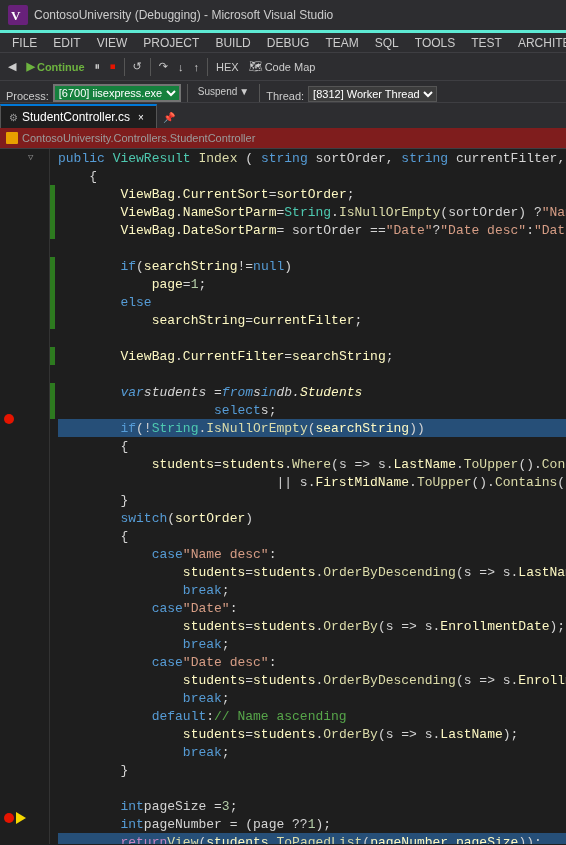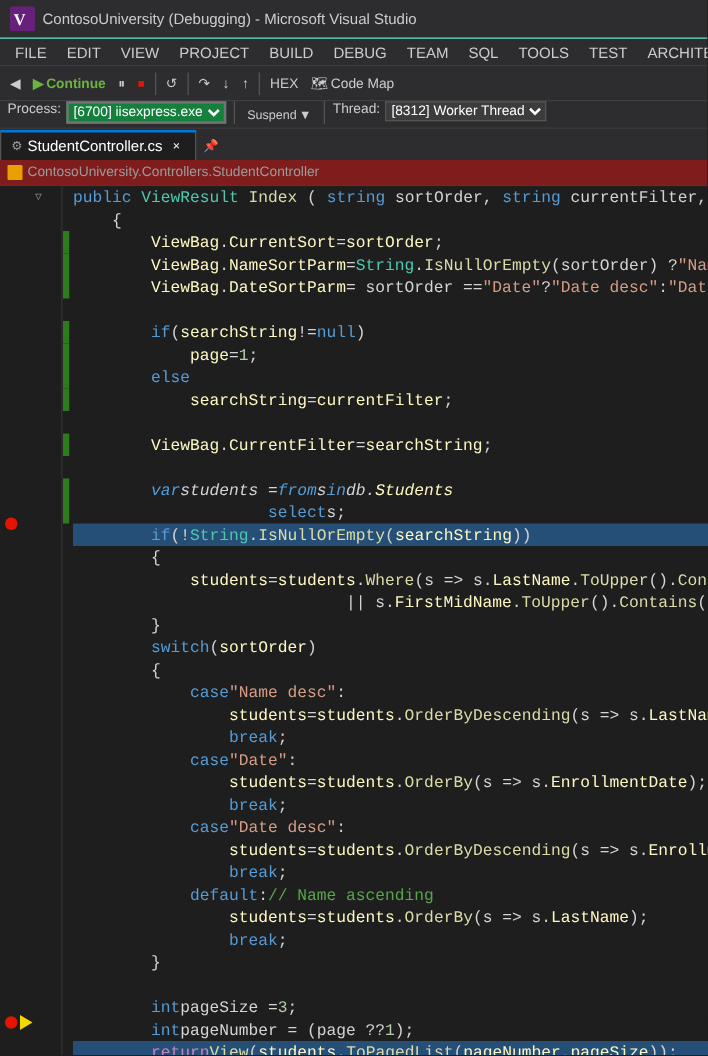--- a/index.html
+++ b/index.html
@@ -22,21 +22,21 @@
       gap: 6px;
     }
 
     
     #menu-bar {
       background: #2d2d30;
       height: 22px;
       display: flex;
       align-items: center;
       padding: 0 4px;
-      border-top: 1px solid #5eead4;
+      border-top: 3px solid #5eead4;
     }
     #menu-bar .menu-item {
       color: #ccc;
       font-family: 'Segoe UI', sans-serif;
       font-size: 12px;
       padding: 0 8px;
       height: 100%;
       display: flex;
       align-items: center;
       cursor: pointer;
@@ -74,21 +74,21 @@
     .continue-btn {
       color: #6db33f;
       font-weight: bold;
     }
 
     
     #process-bar {
       background: #2d2d30;
       height: 22px;
       display: flex;
-      align-items: flex-start;
+      align-items: flex-end;
       padding: 0 6px;
       gap: 4px;
       border-top: 1px solid #3e3e42;
       font-family: 'Segoe UI', sans-serif;
       font-size: 11px;
       color: #ccc;
     }
     #process-bar select {
       background: #3c3c3c;
       color: #fff;

